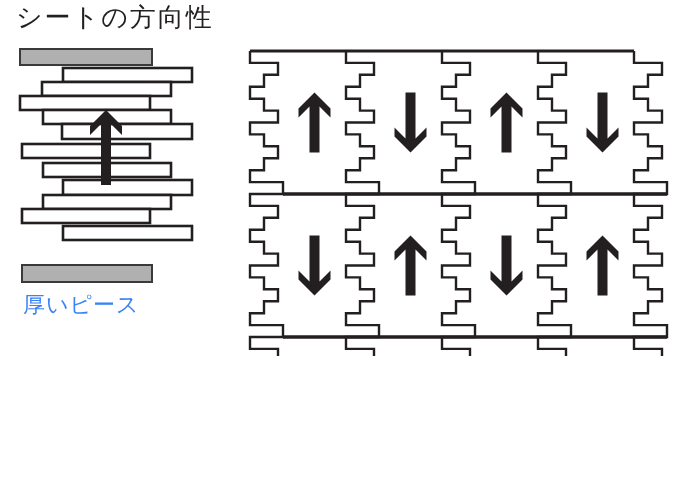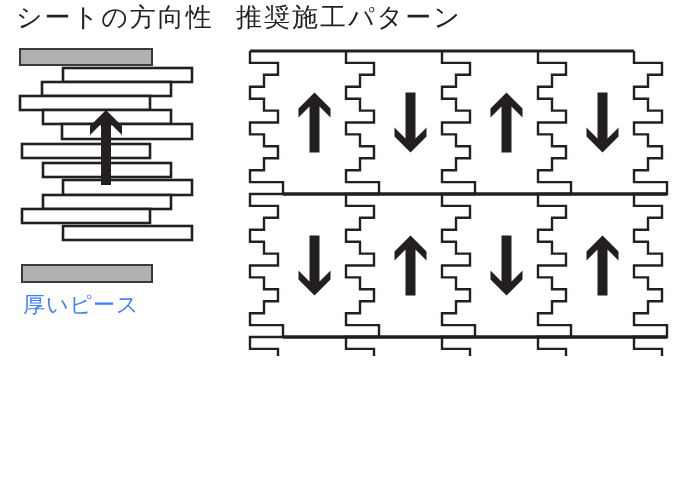--- a/index.html
+++ b/index.html
@@ -20,21 +20,20 @@
   #left-svg{position:absolute;left:10px;top:42px;}
   #right-svg{position:absolute;left:238px;top:40px;}
 </style>
 </head>
 <body>
 
 <div class="stage">
 
   <div id="left-title" class="section-title">シートの方向性</div>
 
-  <div id="right-title" class="section-title">推奨施工パターン</div>
 
   <svg id="left-svg" width="200" height="250" viewBox="0 0 200 250">
       <rect x="10" y="7" width="132" height="16" fill="#b0b0b0" stroke="#3a3a3a" stroke-width="2"></rect>
       <rect x="53" y="26" width="129" height="14" fill="#ffffff" stroke="#231f20" stroke-width="2.6"></rect>
       <rect x="32" y="40" width="129" height="14" fill="#ffffff" stroke="#231f20" stroke-width="2.6"></rect>
       <rect x="10" y="54" width="130" height="14" fill="#ffffff" stroke="#231f20" stroke-width="2.6"></rect>
       <rect x="33" y="68" width="128" height="14" fill="#ffffff" stroke="#231f20" stroke-width="2.6"></rect>
       <rect x="52" y="82" width="130" height="15" fill="#ffffff" stroke="#231f20" stroke-width="2.6"></rect>
       <rect x="12" y="102" width="128" height="14" fill="#ffffff" stroke="#231f20" stroke-width="2.6"></rect>
       <rect x="33" y="121" width="128" height="14" fill="#ffffff" stroke="#231f20" stroke-width="2.6"></rect>

